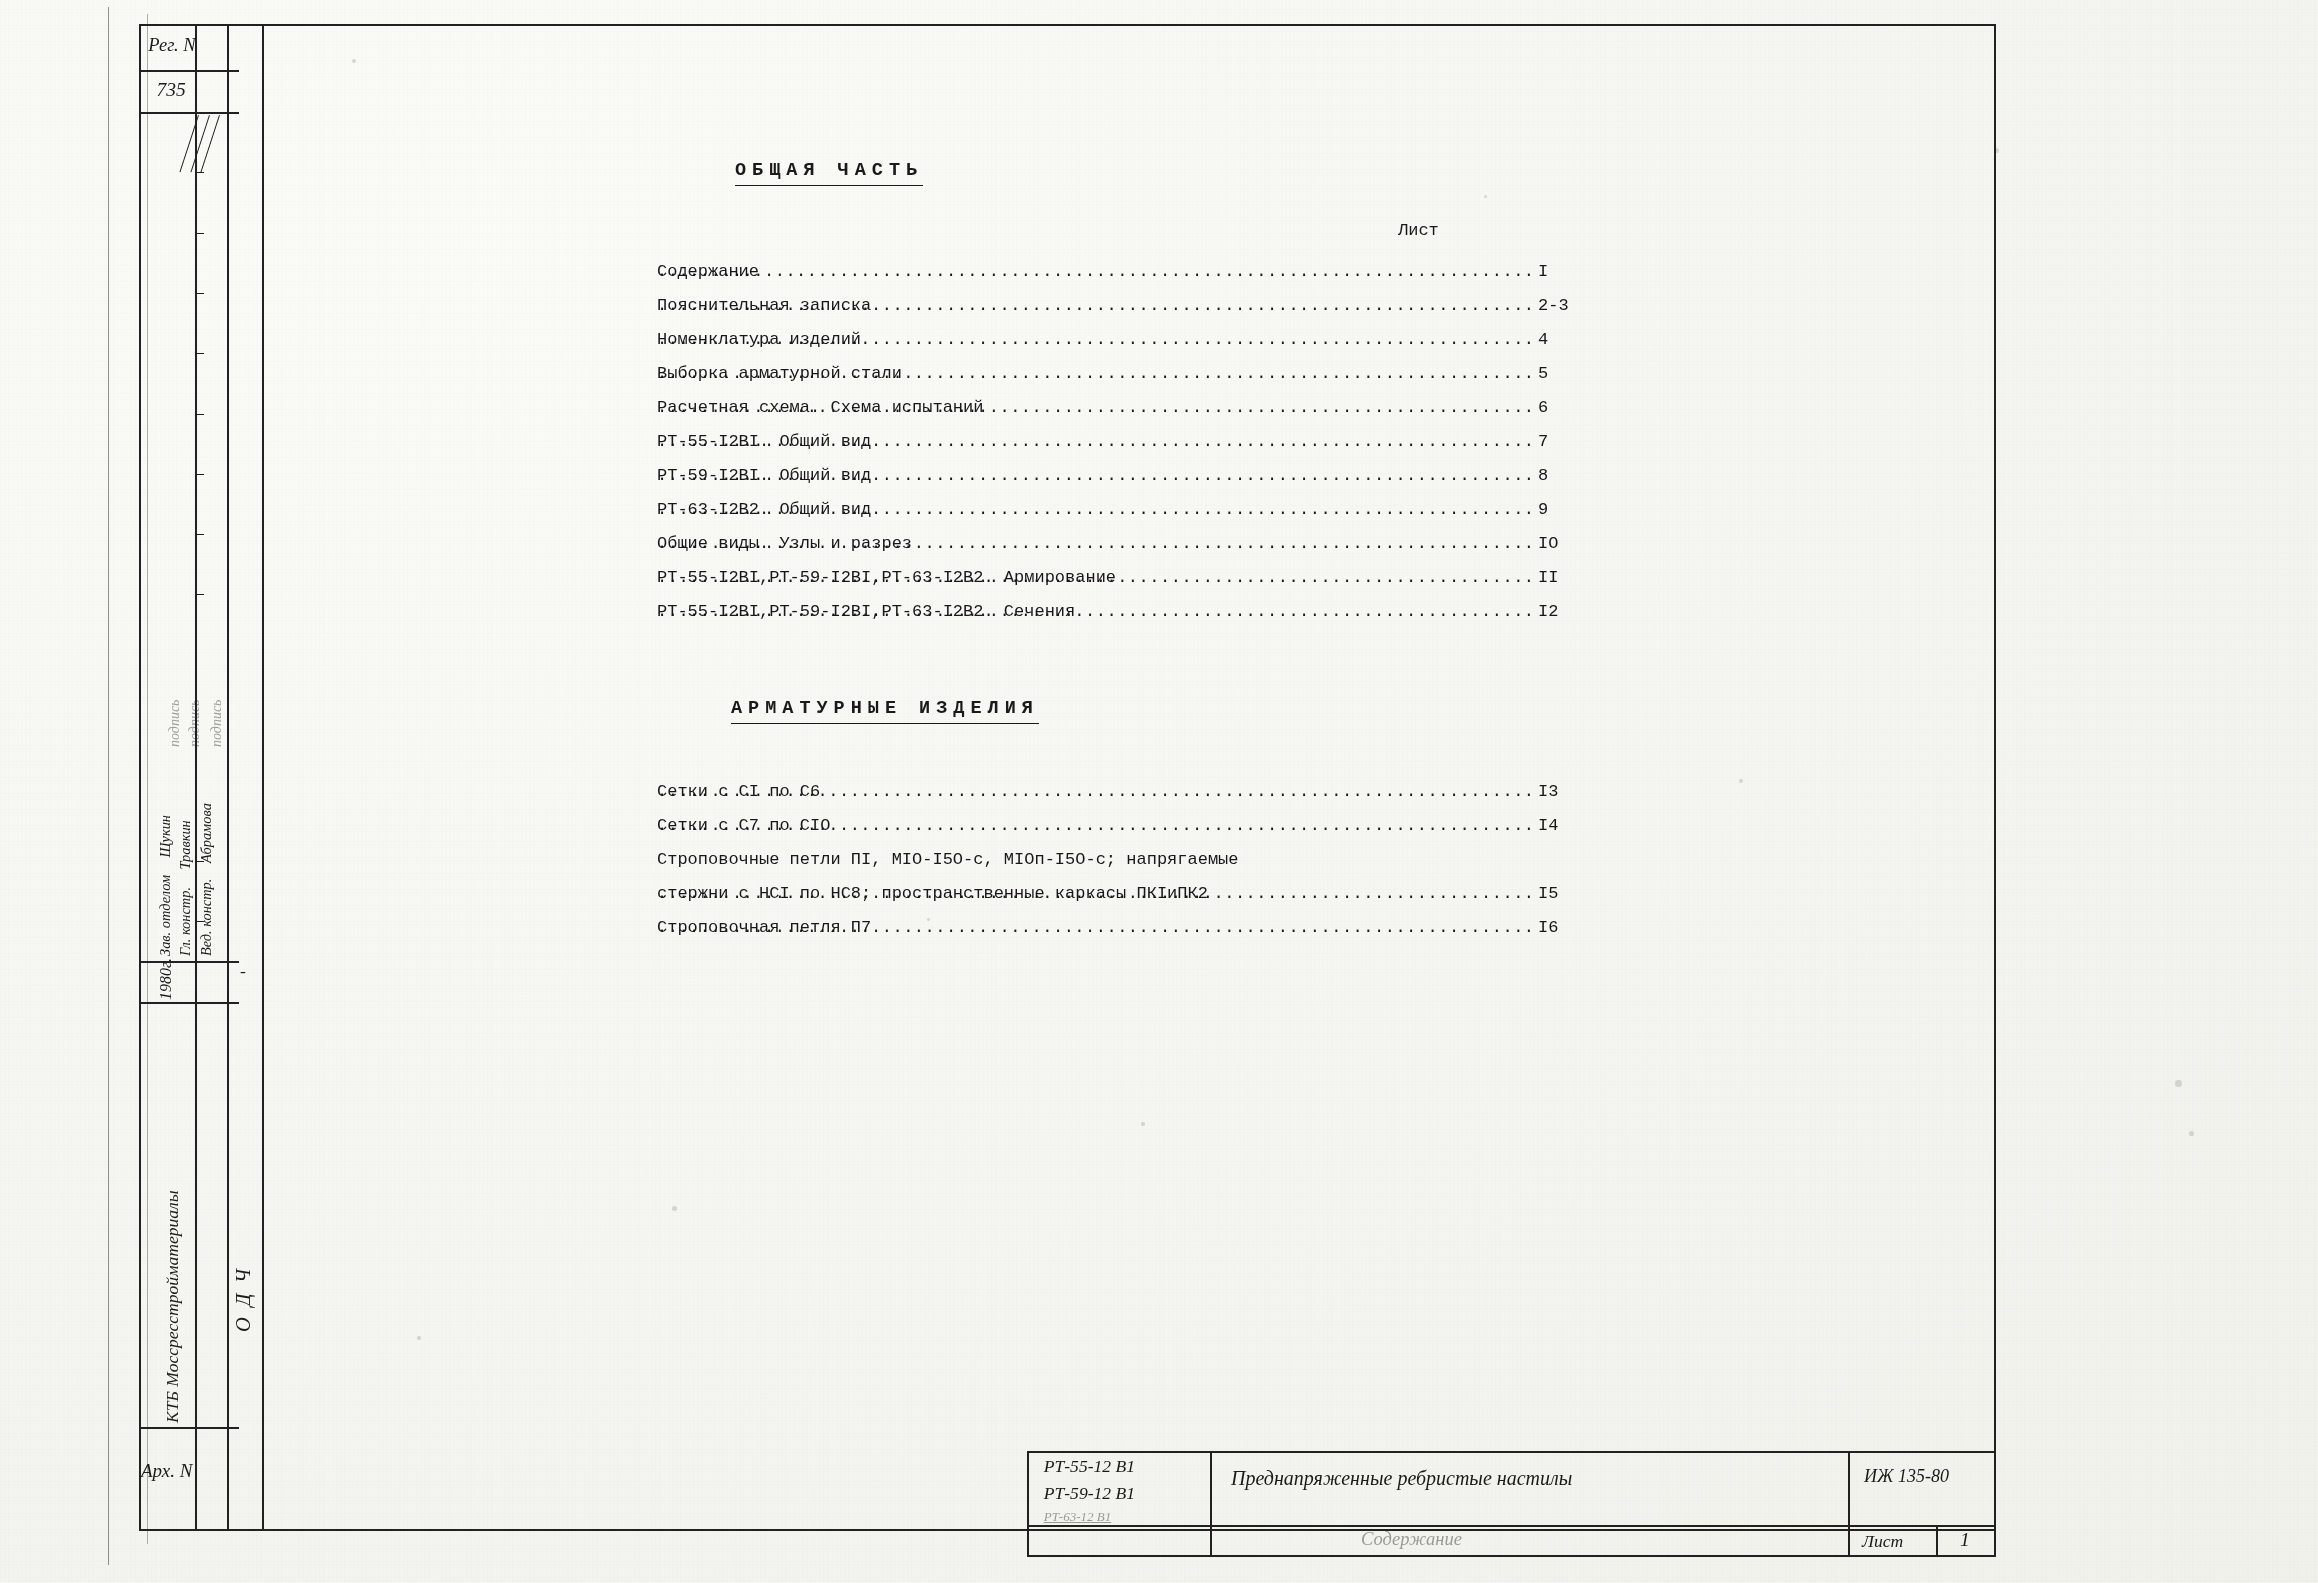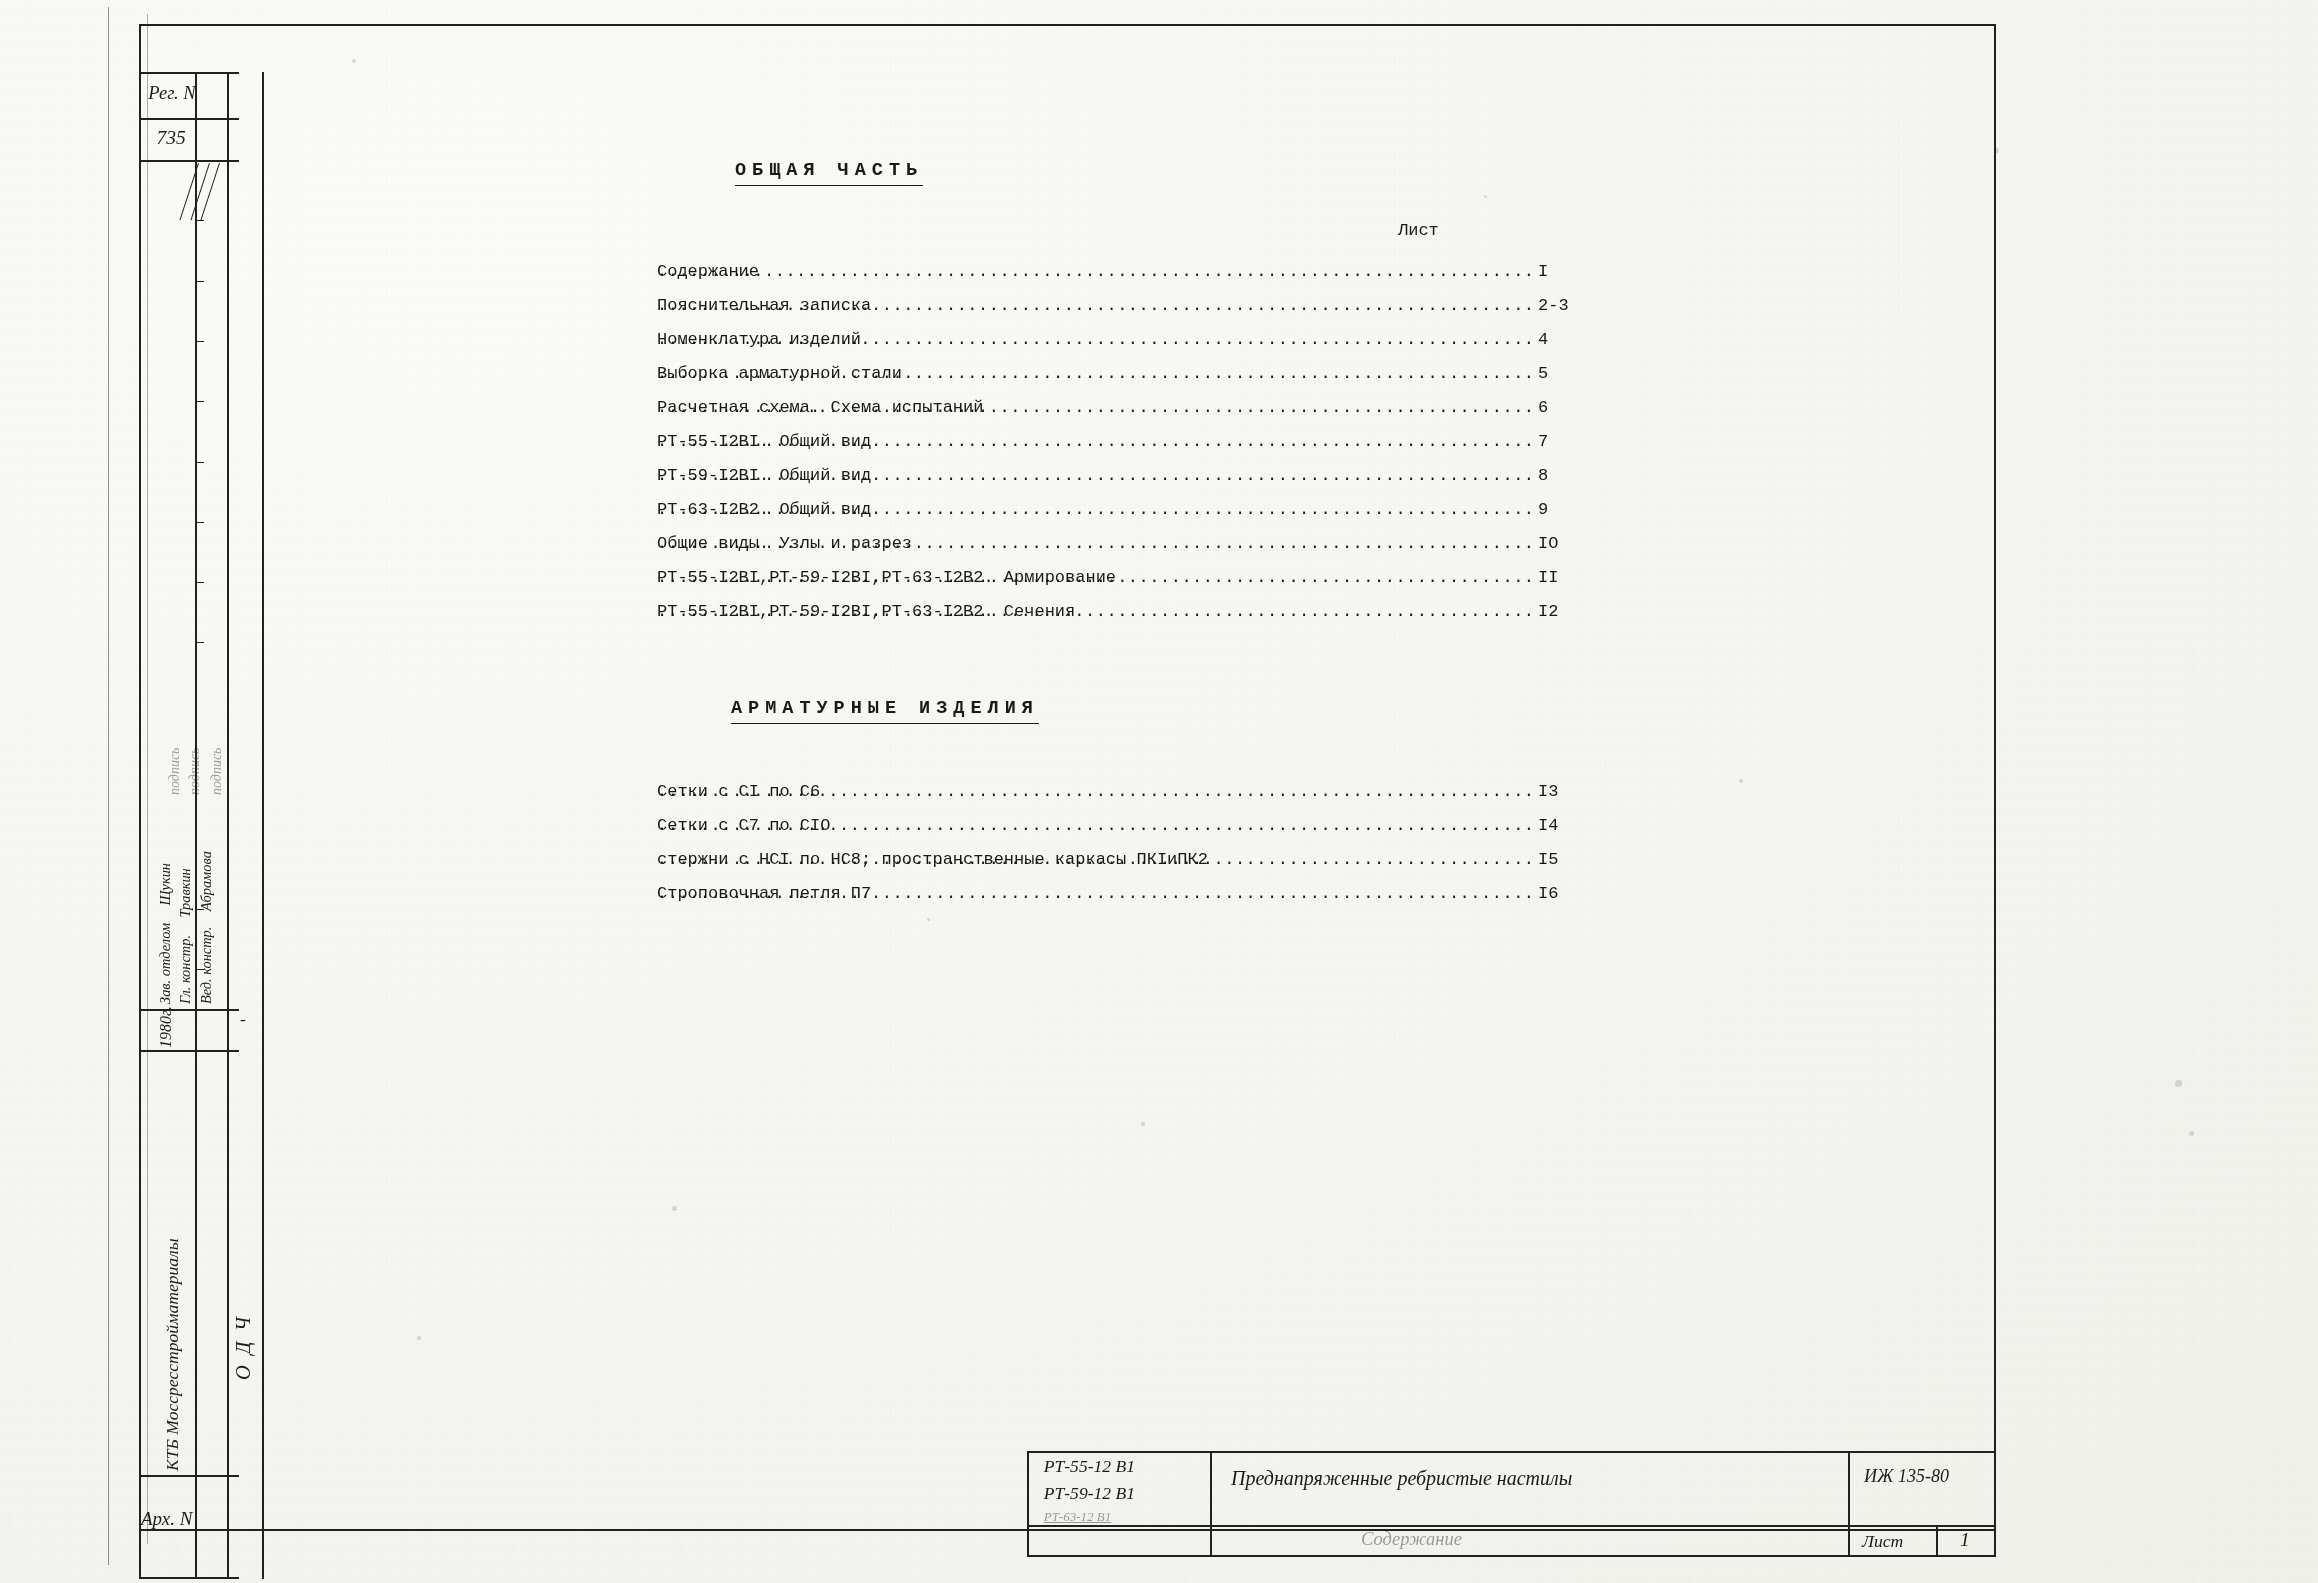--- a/index.html
+++ b/index.html
@@ -68,21 +68,20 @@
   }
 
   
   .stamp {
     position: absolute;
     left: 139px;
     top: 24px;
     width: 100px;
     height: 1507px;
     box-sizing: border-box;
-    margin-top: 48px;
   }
   .stamp .vline {
     position: absolute;
     top: 0;
     bottom: 0;
     width: 1.9px;
     background: #22211f;
   }
   .stamp .hline {
     position: absolute;
@@ -362,20 +361,23 @@
     <div class="toc-row">
       <div class="dots">.................................................................................................</div>
       <div class="label">Сетки с СI по С6</div>
       <div class="page">I3</div>
     </div>
     <div class="toc-row">
       <div class="dots">.................................................................................................</div>
       <div class="label">Сетки с С7 по СIO</div>
       <div class="page">I4</div>
     </div>
+    <div class="toc-row cont">
+      <div class="label">Строповочные петли ПI, МIO-I5O-с, МIOп-I5O-с; напрягаемые</div>
+    </div>
     <div class="toc-row">
       <div class="dots">.................................................................................................</div>
       <div class="label">стержни с НСI по НС8; пространственные каркасы ПКIиПК2</div>
       <div class="page">I5</div>
     </div>
     <div class="toc-row">
       <div class="dots">.................................................................................................</div>
       <div class="label">Строповочная петля П7</div>
       <div class="page">I6</div>
     </div>

